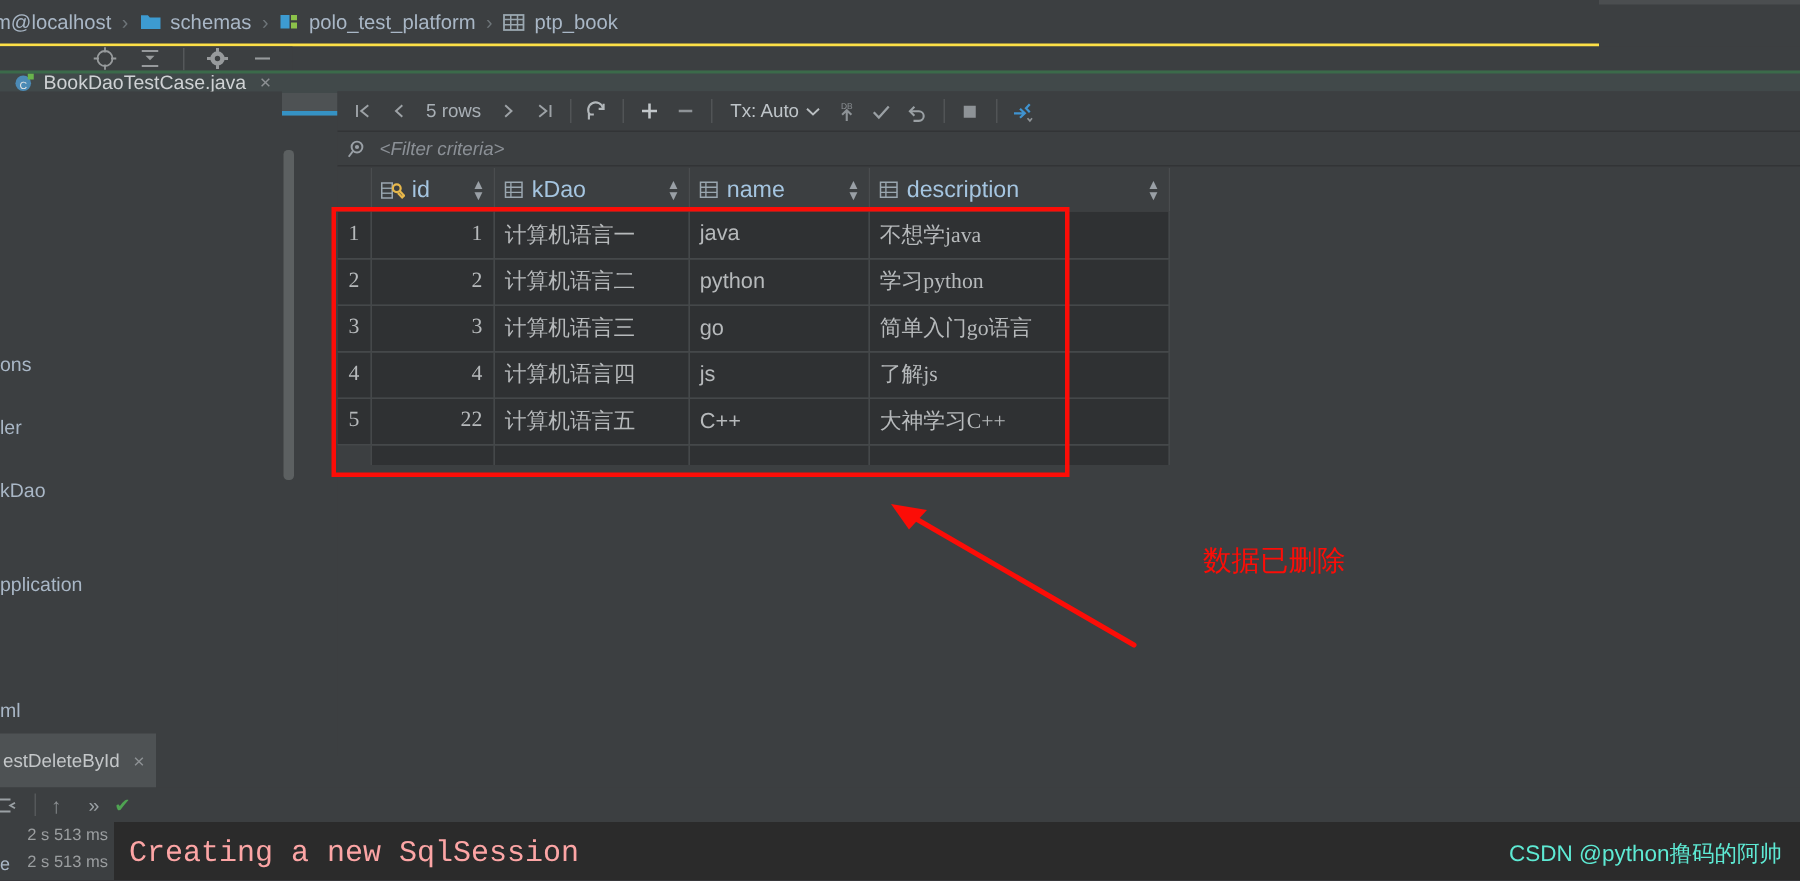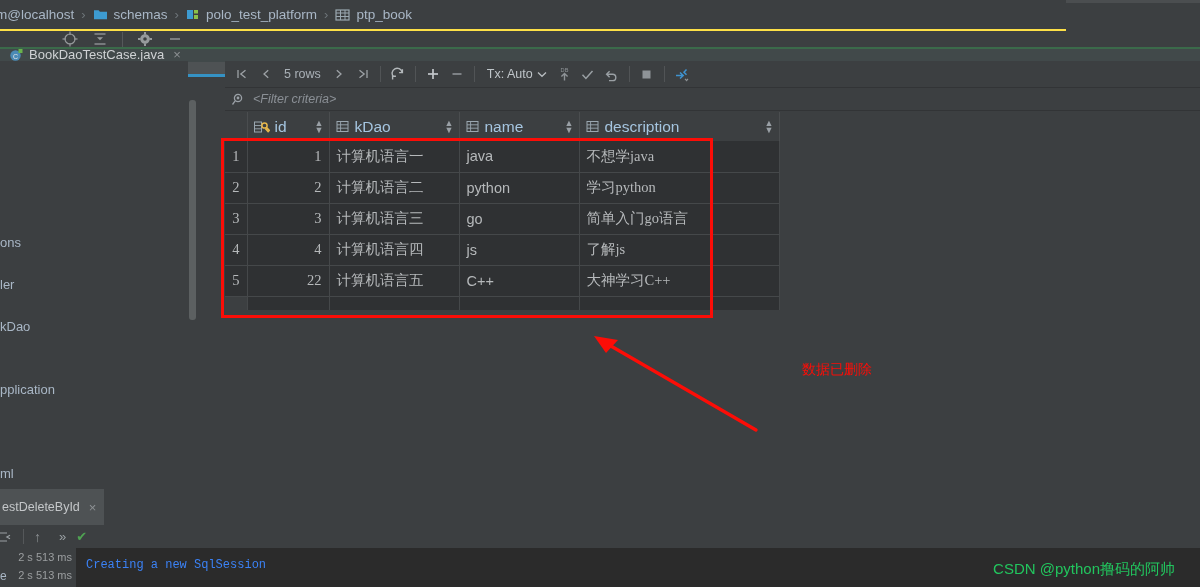--- a/index.html
+++ b/index.html
@@ -118,21 +118,21 @@
   tr.spacer td { background: #2f3133; height: 14px; border-bottom: none; }
   tr.spacer td.rowhdr { background: #3c3f41; }
 
   
   .redbox {
     position: absolute; left: 221px; top: 138px; width: 492px; height: 180px;
     border: 3px solid #fc0d07; pointer-events: none;
   }
   .anno-text {
     position: absolute; left: 802px; top: 361px;
-    color: #fc0d07; font-size: 14px;
+    color: #fc0d07; font-size: 19px;
     font-family: "Liberation Serif", "DejaVu Serif", serif;
     white-space: nowrap;
   }
   .arrow-svg { position: absolute; left: 580px; top: 320px; pointer-events: none; }
 
   
   .testtabs {
     position: absolute; left: 0; bottom: 62px; width: 1200px; height: 21px;
     background: #3c3f41; display: flex; align-items: flex-end;
   }
@@ -154,26 +154,26 @@
     background: #2b2b2b;
   }
   .tree-gutter {
     position: absolute; left: 0; bottom: 0; width: 76px; height: 39px;
     background: #3c3f41; color: #9b9ea0; font-size: 11px;
   }
   .tg-row { position: absolute; right: 4px; white-space: nowrap; }
   .tg-label { position: absolute; left: 0; color: #a9b7c6; font-size: 12px; }
   .console-text {
     position: absolute; left: 86px; top: 10px;
-    color: #3b82f6; font-size: 12px;
+    color: #fca5a5; font-size: 20px;
     font-family: "Liberation Mono", "DejaVu Sans Mono", monospace;
   }
   .watermark {
-    position: absolute; right: 25px; bottom: 8px;
-    color: #22c55e; font-size: 15px;
+    position: absolute; right: 12px; bottom: 8px;
+    color: #5eead4; font-size: 15px;
   }
 
   .toptrim { position: absolute; left: 0; top: 0; width: 1200px; height: 3px; background: #4b4e50; }
 </style>
 </head>
 <body>
 
 <div id="app">
 
   <div class="toptrim"></div>

